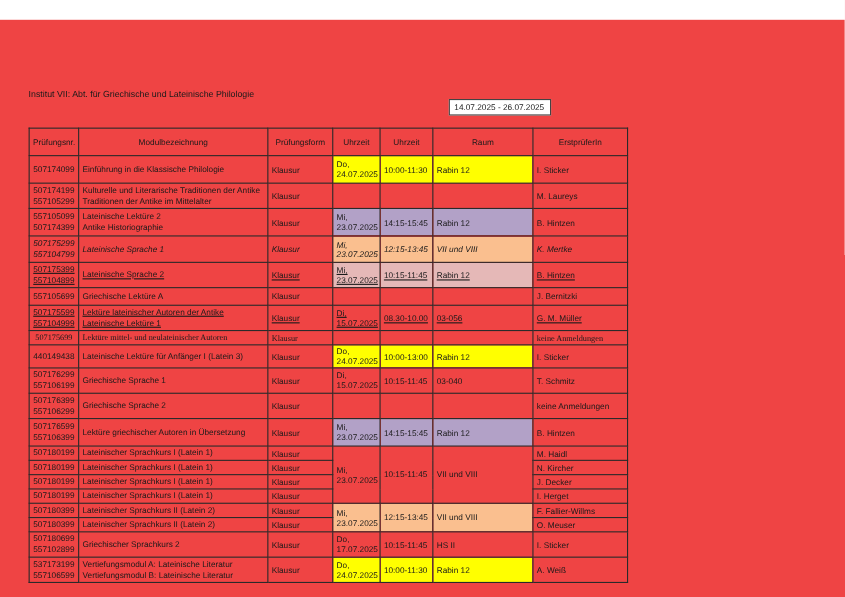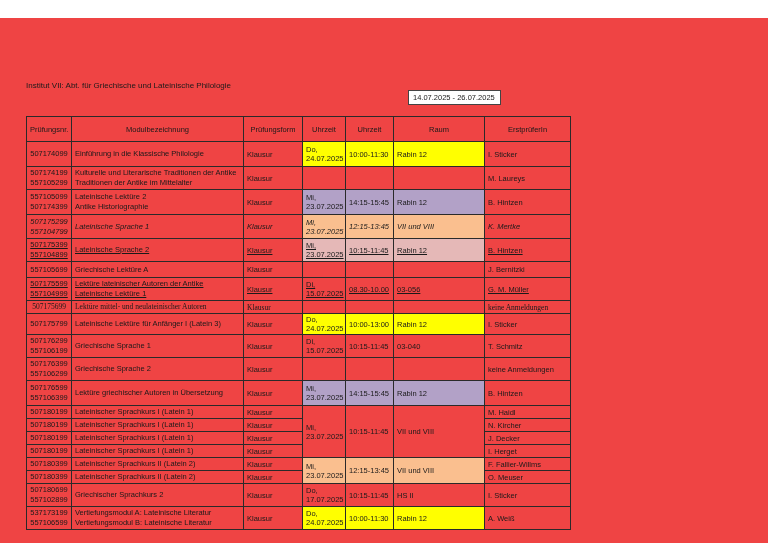--- a/index.html
+++ b/index.html
@@ -198,21 +198,21 @@
             <div>Lektüre mittel- und neulateinischer Autoren</div>
           </td>
           <td class="c-form">Klausur</td>
           <td class="c-when"></td>
           <td class="c-when"></td>
           <td class="c-when"></td>
           <td class="c-pruefer">keine Anmeldungen</td>
         </tr>
         <tr style="height: 12px;">
           <td class="c-nr">
-            <div>507175799</div>
+            <div>440149438</div>
           </td>
           <td class="c-modul">
             <div>Lateinische Lektüre für Anfänger I (Latein 3)</div>
           </td>
           <td class="c-form">Klausur</td>
           <td class="c-when" style="background: rgb(255, 255, 0);">Do, 24.07.2025</td>
           <td class="c-when" style="background: rgb(255, 255, 0);">10:00-13:00</td>
           <td class="c-when" style="background: rgb(255, 255, 0);">Rabin 12</td>
           <td class="c-pruefer">I. Sticker</td>
         </tr>

